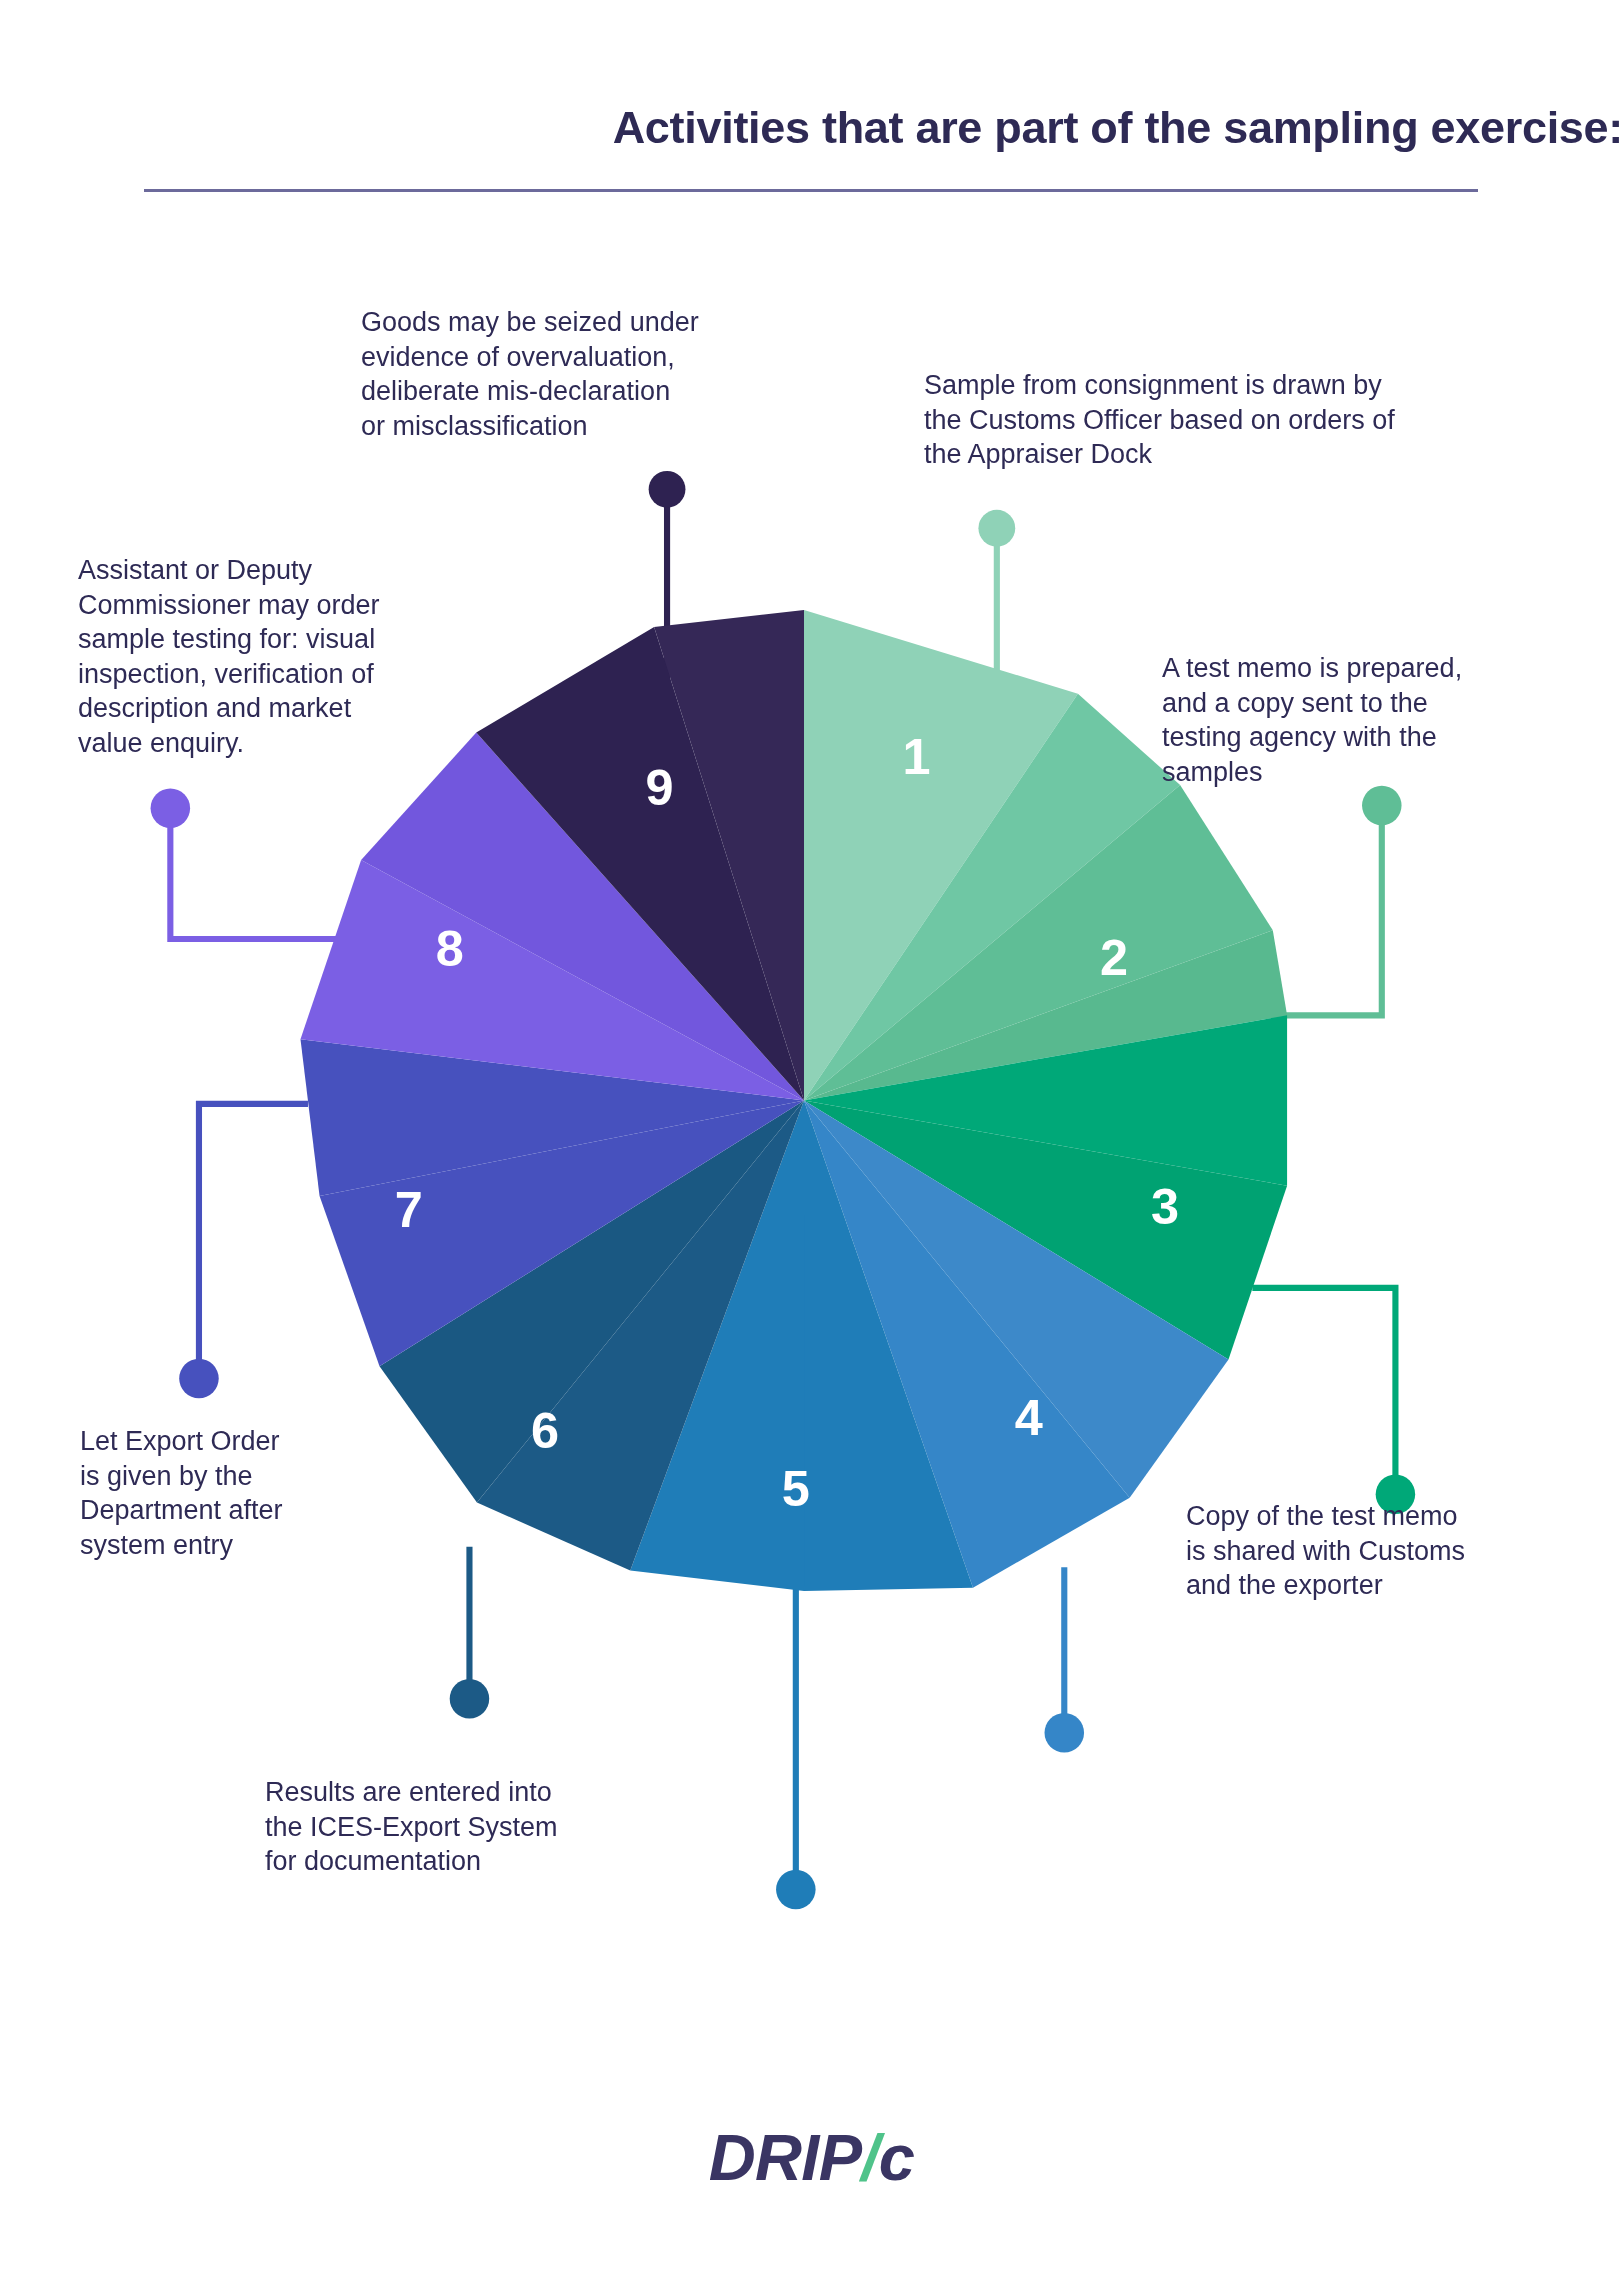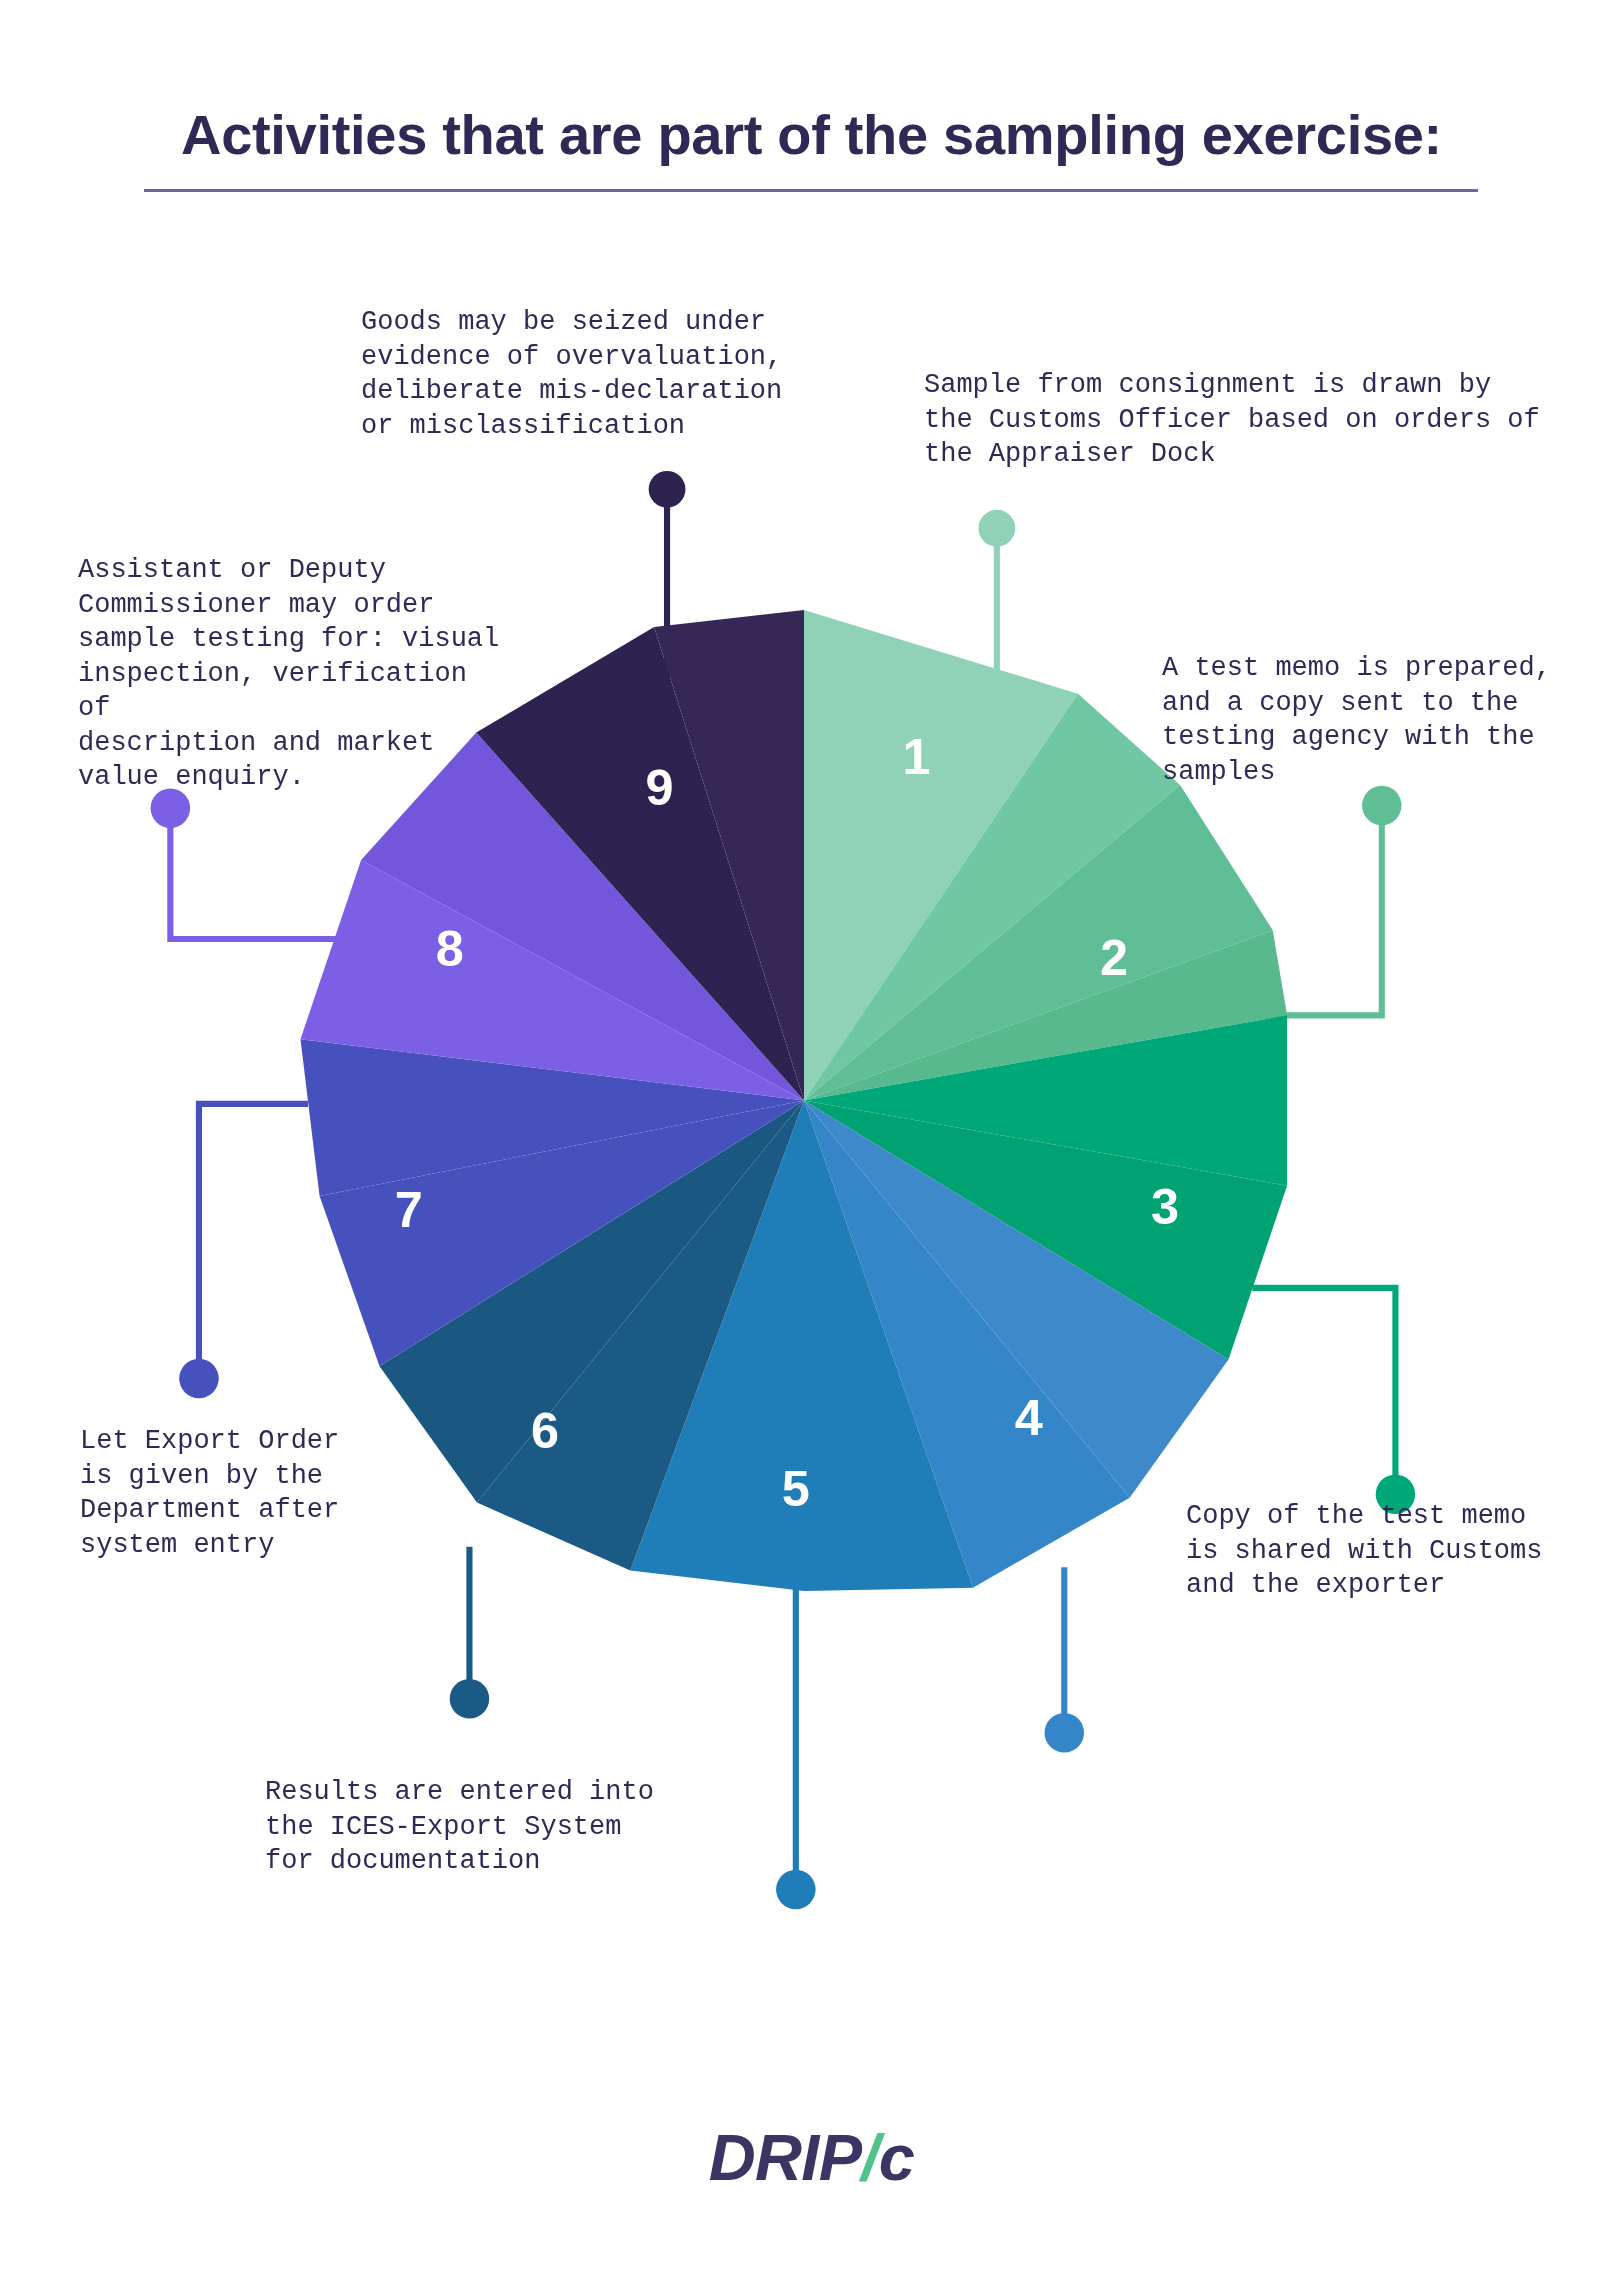--- a/index.html
+++ b/index.html
@@ -13,22 +13,22 @@
     position:relative;
     width:1623px; height:2295px;
     background:#ffffff;
   }
 
   
   #title {
     position:absolute;
     left:0; top:102px;
     width:1623px;
-    text-align:center;
-    font-size:56px;
+    text-align:right;
+    font-size:45px;
     font-weight:bold;
     color:#2E2A55;
     letter-spacing:-0.3px;
   }
   #title-rule {
     position:absolute;
     left:144px; top:189px;
     width:1334px; height:2.7px;
     background:#6C6A9B;
   }
@@ -48,21 +48,21 @@
     text-anchor:middle;
     dominant-baseline:central;
   }
 
   
   .callout {
     position:absolute;
     color:#2E2A55;
     font-size:27px;
     line-height:1.28;
-    font-family:Liberation Mono, monospace;
+    font-family:Liberation Sans, sans-serif;
     white-space:pre-line;
   }
   .callout.right { text-align:left; }
   .callout.left  { text-align:left; }
 
   
   #logo {
     position:absolute;
     left:0; top:2120px;
     width:1623px;

